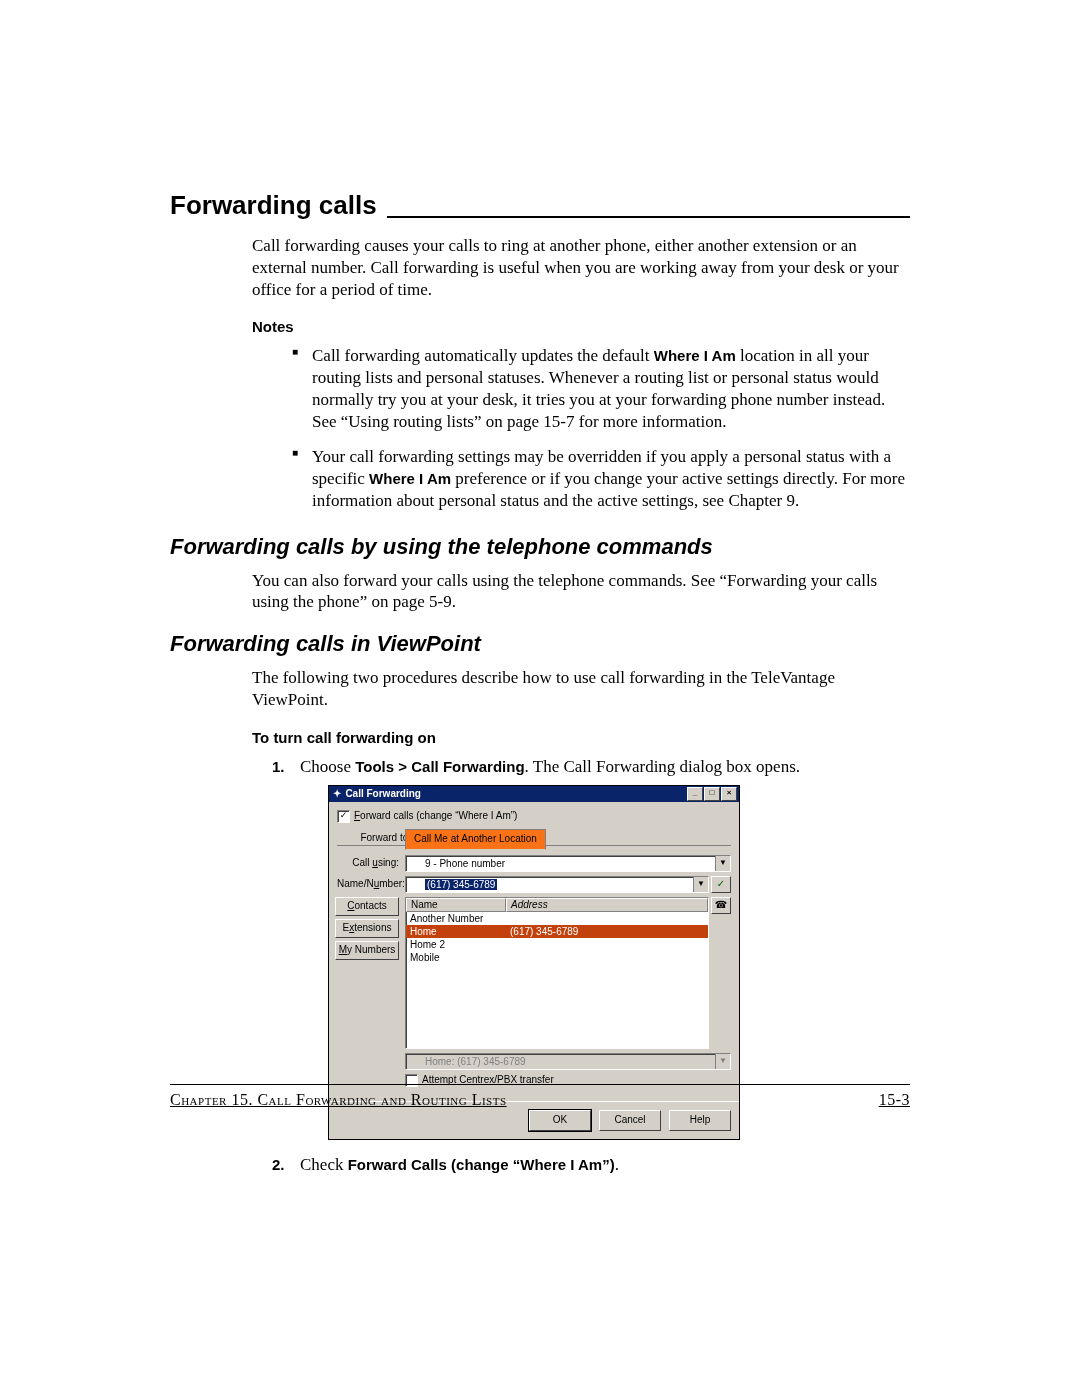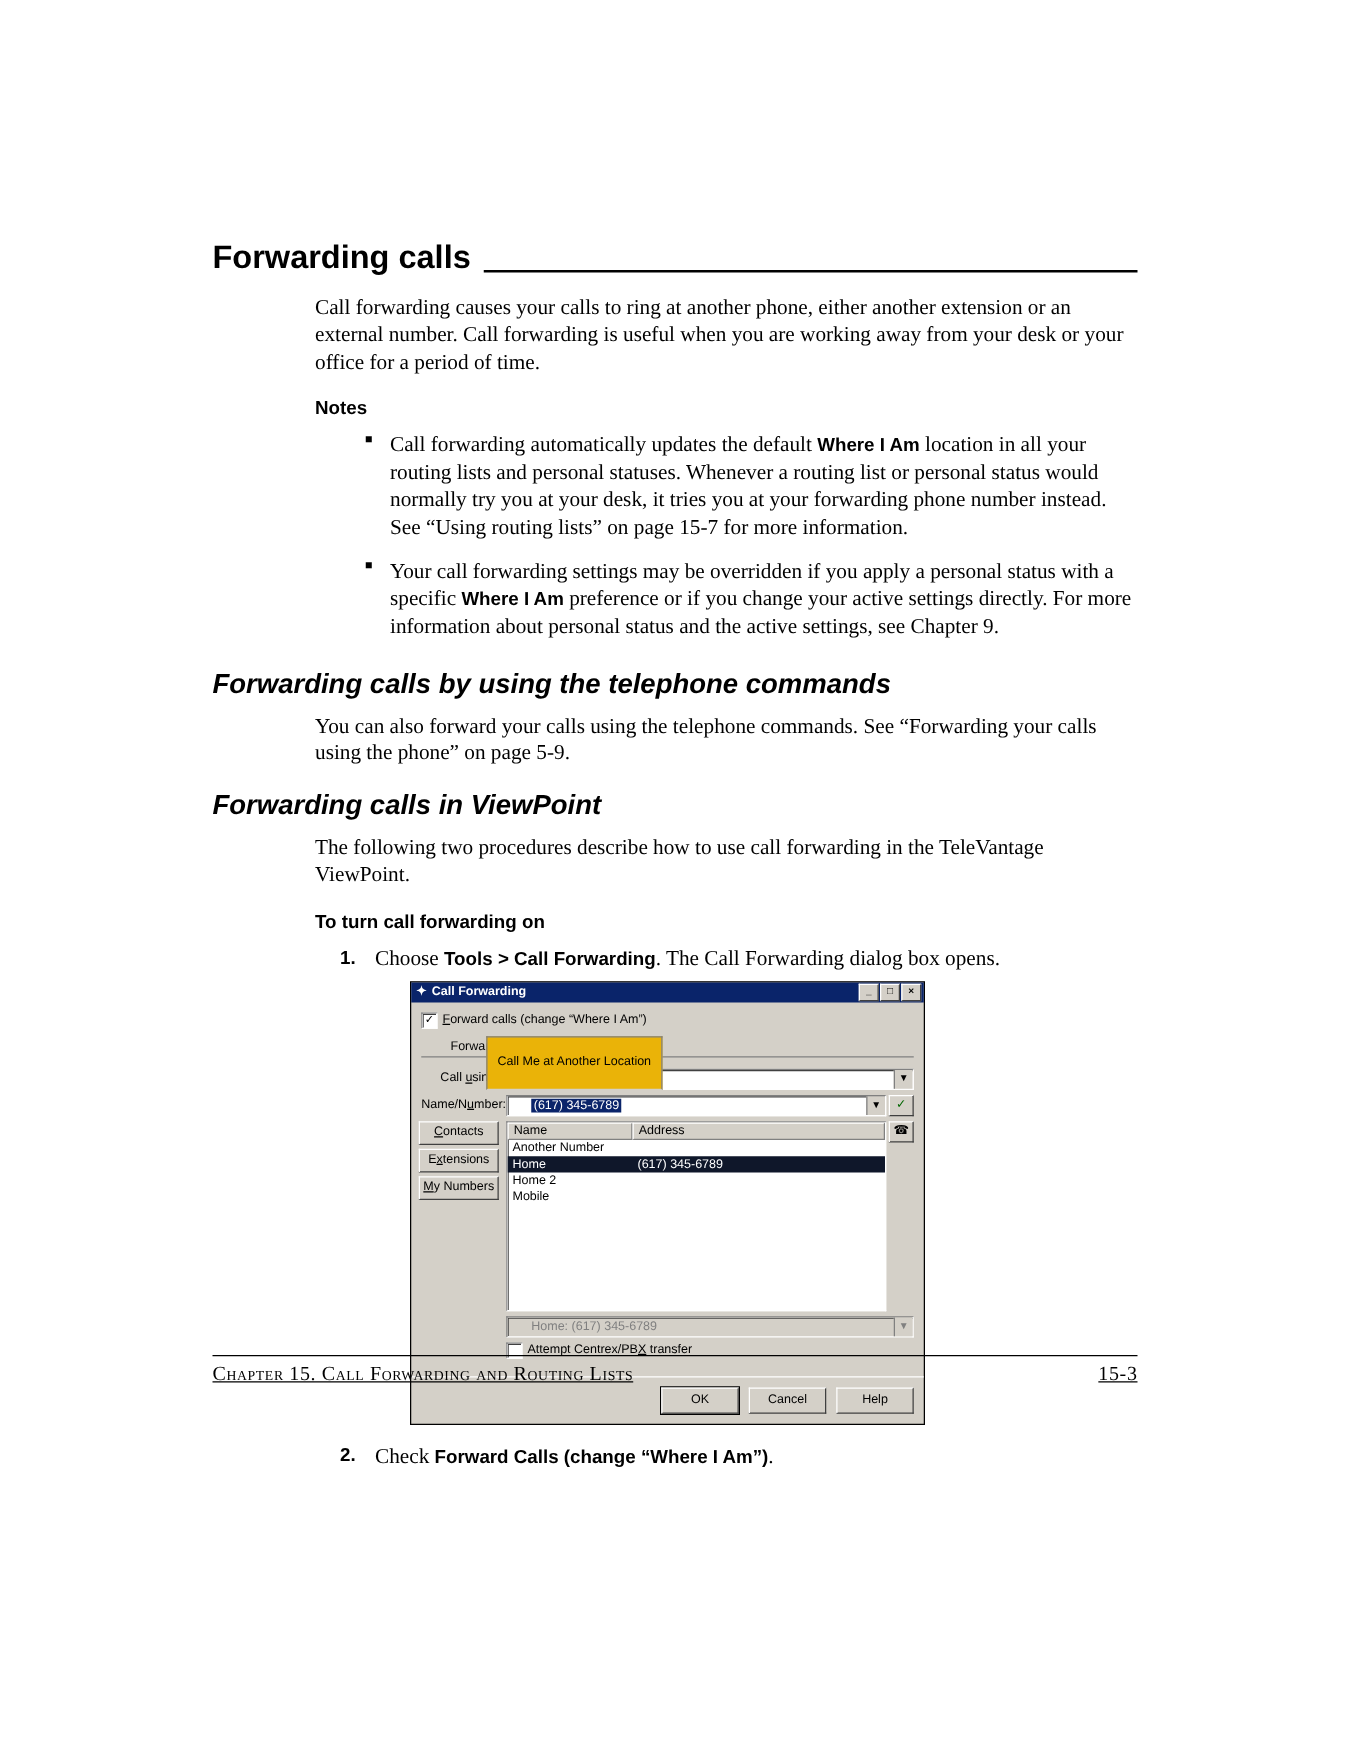--- a/index.html
+++ b/index.html
@@ -164,24 +164,24 @@
   .chk {
     width: 11px; height: 11px; background: #fff;
     border: 1px solid #808080; border-right-color:#fff; border-bottom-color:#fff;
     box-shadow: inset 1px 1px 0 #404040;
     font-size: 9px; line-height: 9px; text-align: center;
   }
   .row { display: flex; align-items: center; margin-bottom: 4px; }
   .lbl { width: 62px; text-align: right; padding-right: 6px; }
   .tabwrap { position: relative; height: 20px; margin-bottom: 6px; }
   .tab {
-    position: absolute; left: 52px; top: 0;
+    position: absolute; left: 68px; top: 0;
     border: 1px solid #808080; border-bottom: 1px solid #d4d0c8;
-    background: #eab308;
-    padding: 14px 8px;
+    background: #f97316;
+    padding: 3px 8px;
     font-size: 10px;
     z-index: 2;
   }
   .tabline {
     position: absolute; left: 0; right: 0; top: 16px;
     border-top: 1px solid #808080;
   }
   .combo, .textfield, .dropdown {
     flex: 1;
     height: 15px;
@@ -214,26 +214,26 @@
     border: 1px solid #808080; border-right-color:#fff; border-bottom-color:#fff;
     box-shadow: inset 1px 1px 0 #404040;
     height: 150px; overflow: hidden; position: relative;
   }
   .gridhead { display:flex; background:#d4d0c8; height:14px; }
   .ghcell {
     border: 1px solid #fff; border-right-color:#808080; border-bottom-color:#808080;
     padding: 0 4px; line-height:12px; font-size:10px;
   }
   .gh-name { width: 90px; }
-  .gh-addr { flex:1; }
+  .gh-addr { flex:1;font-style:italic; }
   .grow { display:flex; height:13px; font-size:10px; }
   .gcell { padding: 0 4px; line-height:13px; }
   .gc-name { width: 92px; }
   .gc-addr { flex:1; }
-  .grow.hi { background:#0f172a; color:#fff; }
+  .grow.hi { background:#c2410c; color:#fff; }
   .iconbtn {
     width: 18px; height: 15px; margin-left:2px;
     border: 1px solid #fff; border-right-color:#404040; border-bottom-color:#404040;
     background:#d4d0c8;
   }
   .below { margin-left: 68px; margin-top:4px; }
   .readonly {
     height:15px; background:#d4d0c8;
     border: 1px solid #808080; border-right-color:#fff; border-bottom-color:#fff;
     box-shadow: inset 1px 1px 0 #404040;

